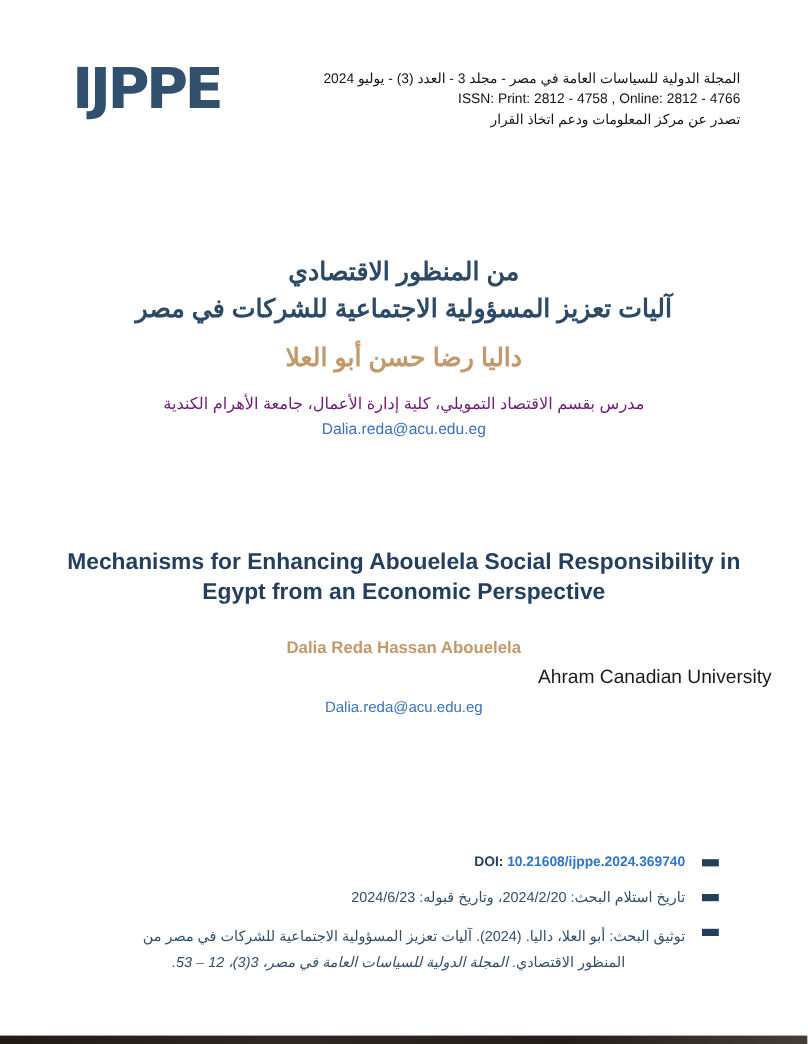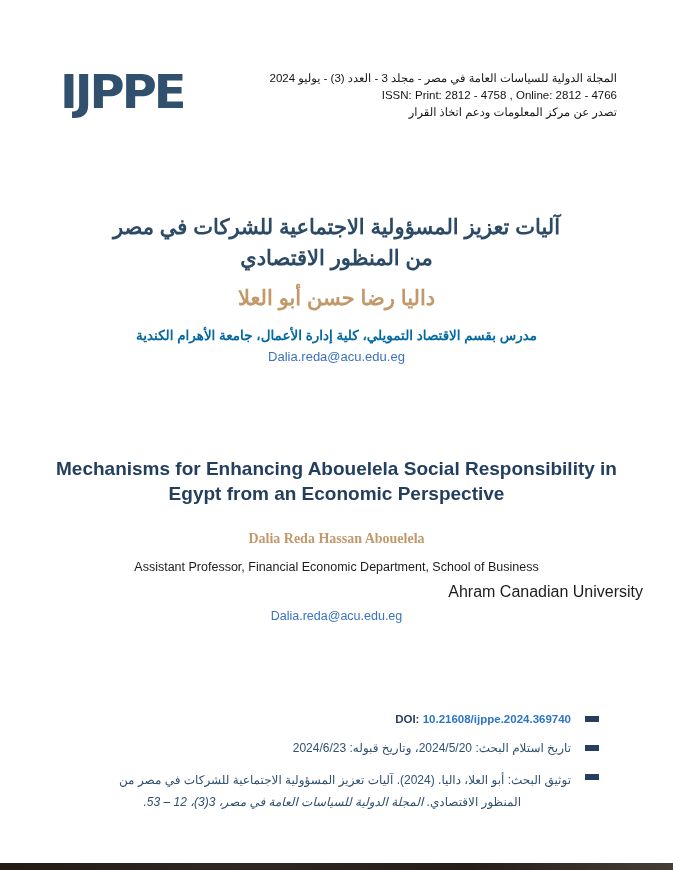--- a/index.html
+++ b/index.html
@@ -8,71 +8,71 @@
     background: #ffffff;
     position: relative;
     overflow: hidden;
     font-family: "Liberation Sans", sans-serif;
     color: #1c1c1c;
   }
 
   
   .page-header {
     position: absolute; top: 46px; left: 60px; right: 56px;
-    display: flex; justify-content: space-between; align-items: flex-end;
+    display: flex; justify-content: space-between; align-items: flex-start;
   }
   .logo {
     font-family: "DejaVu Sans", sans-serif;
     font-size: 47px; font-weight: 800;
     color: #31506e; letter-spacing: -3px;
     line-height: 58px;
     transform: scaleX(1.02);
     transform-origin: left top;
   }
   .journal-info {
     text-align: right; direction: rtl;
     font-size: 11.5px; line-height: 17px; color: #141414;
-    margin-top: 24px;
+    margin-top: 12px;
   }
   .journal-info .ltr { direction: ltr; unicode-bidi: embed; }
 
   
   .ar-block {
     position: absolute; top: 211px; left: 30px; right: 30px;
     text-align: center; direction: rtl;
   }
   .ar-title {
     color: #2c4a66; font-weight: bold;
     font-size: 21px; line-height: 31px;
   }
   .ar-author {
     color: #c1996a; font-weight: bold;
     font-size: 21px; margin-top: 13px;
   }
   .ar-affil {
-    font-size: 13.5px; font-weight: 700; color: #0369a1;
+    font-size: 13.5px; font-weight: 400; color: #701a75;
     margin-top: 17px;
   }
   .email {
     color: #3a72c0; font-size: 13px; margin-top: 6px;
     direction: ltr;
   }
 
   
   .en-block {
     position: absolute; top: 456px; left: 30px; right: 30px;
     text-align: center;
   }
   .en-title {
     color: #243f5e; font-weight: bold;
     font-size: 19px; line-height: 25px;
   }
   .en-author {
     color: #c1996a; font-weight: bold;
-    font-size: 14px; margin-top: 25px; font-family: Liberation Serif, serif;
+    font-size: 14px; margin-top: 25px;
   }
   .en-affil { font-size: 12.5px; margin-top: 13px; color: #1c1c1c; }
   .en-univ  { font-size: 16px; margin-top: 9px;  color: #1c1c1c; text-align: right; }
   .en-email { font-size: 12.5px; margin-top: 8px; }
 
   
   .info-list {
     position: absolute; top: 711px; left: 100px; right: 74px;
     direction: rtl;
   }
@@ -115,52 +115,51 @@
   <div class="logo">IJPPE</div>
   <div class="journal-info">
     <div>المجلة الدولية للسياسات العامة في مصر - مجلد 3 - العدد (3) - يوليو 2024</div>
     <div class="ltr">ISSN: Print: 2812 - 4758 , Online: 2812 - 4766</div>
     <div>تصدر عن مركز المعلومات ودعم اتخاذ القرار</div>
   </div>
 </div>
 
 <div class="ar-block">
   <div class="ar-title">
+    <div>من المنظور الاقتصادي</div>
     <div>آليات تعزيز المسؤولية الاجتماعية للشركات في مصر</div>
-    <div>من المنظور الاقتصادي</div>
   </div>
   <div class="ar-author">داليا رضا حسن أبو العلا</div>
   <div class="ar-affil">مدرس بقسم الاقتصاد التمويلي، كلية إدارة الأعمال، جامعة الأهرام الكندية</div>
   <div class="email">Dalia.reda@acu.edu.eg</div>
 </div>
 
 <div class="en-block">
   <div class="en-title">
     <div>Mechanisms for Enhancing Abouelela Social Responsibility in</div>
     <div>Egypt from an Economic Perspective</div>
   </div>
   <div class="en-author">Dalia Reda Hassan Abouelela</div>
-  <div class="en-affil">Assistant Professor, Financial Economic Department, School of Business</div>
   <div class="en-univ">Ahram Canadian University</div>
   <div class="email en-email">Dalia.reda@acu.edu.eg</div>
 </div>
 
 <div class="info-list">
 
   <div class="info-item">
     <span class="sq-bullet"></span>
     <div class="doi-row">
       <span><span class="lbl">DOI:</span>
         <span class="lnk">10.21608/ijppe.2024.369740</span></span>
     </div>
   </div>
 
   <div class="info-item">
     <span class="sq-bullet"></span>
-    <span>تاريخ استلام البحث: 2024/5/20، وتاريخ قبوله: 2024/6/23</span>
+    <span>تاريخ استلام البحث: 2024/2/20، وتاريخ قبوله: 2024/6/23</span>
   </div>
 
   <div class="info-item">
     <span class="sq-bullet"></span>
     <div class="cite-text">
       <span>توثيق البحث: أبو العلا، داليا. (2024). آليات تعزيز المسؤولية الاجتماعية للشركات في مصر من المنظور الاقتصادي. </span><span class="cite-journal">المجلة الدولية للسياسات العامة في مصر، 3(3)، 12 – 53.</span>
     </div>
   </div>
 
 </div>

